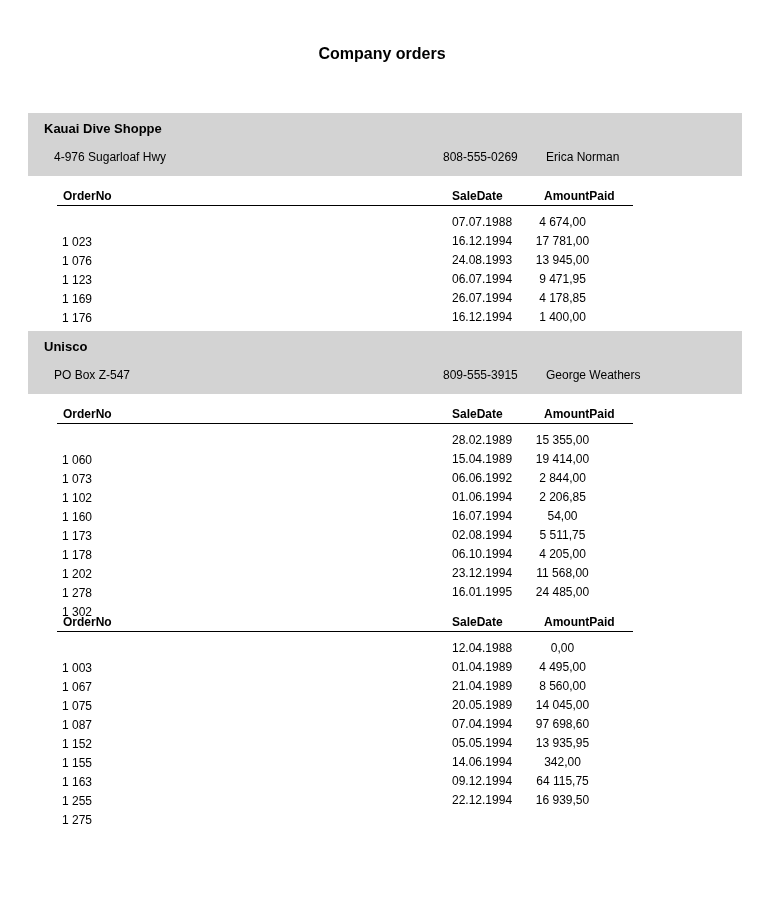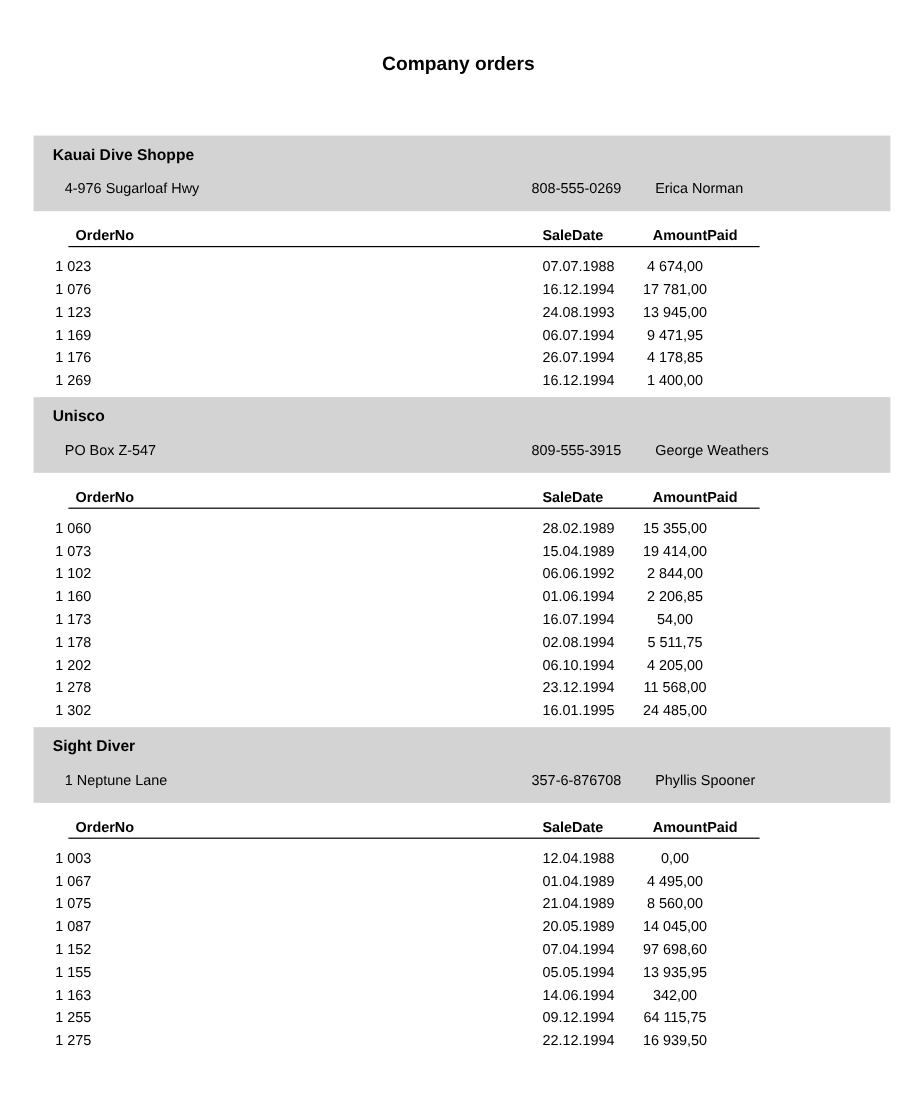--- a/index.html
+++ b/index.html
@@ -71,21 +71,21 @@
     border-bottom: 1px solid #000000;
   }
   .rows { margin-top: 7px; }
   .row {
     position: relative;
     height: 19px;
     line-height: 19px;
     font-size: 12px;
   }
   .row span { position: absolute; white-space: nowrap; }
-  .c-order  { left: 46px; }
+  .c-order  { left: 62px; margin-top: 20px; }
   .c-date   { left: 452px; }
   .c-amount { left: 496px; width: 133px; text-align: center; }
 </style>
 </head>
 <body>
 
 <div class="page">
   <div class="title">Company orders</div>
   <div class="report" id="report">
   <section class="section">
@@ -204,26 +204,20 @@
 
   <div class="row">
     <span class="c-order">1 302</span>
     <span class="c-date">16.01.1995</span>
     <span class="c-amount">24 485,00</span>
   </div>
 </div>
   </section>
 
   <section class="section">
-    <div class="band">
-      <span class="company-name">Sight Diver</span>
-      <span class="address">1 Neptune Lane</span>
-      <span class="phone">357-6-876708</span>
-      <span class="contact">Phyllis Spooner</span>
-    </div>
     <div class="thead">
       <span class="h-order">OrderNo</span>
       <span class="h-date">SaleDate</span>
       <span class="h-amount">AmountPaid</span>
     </div>
     <div class="rule"></div>
     <div class="rows">
   <div class="row">
     <span class="c-order">1 003</span>
     <span class="c-date">12.04.1988</span>

